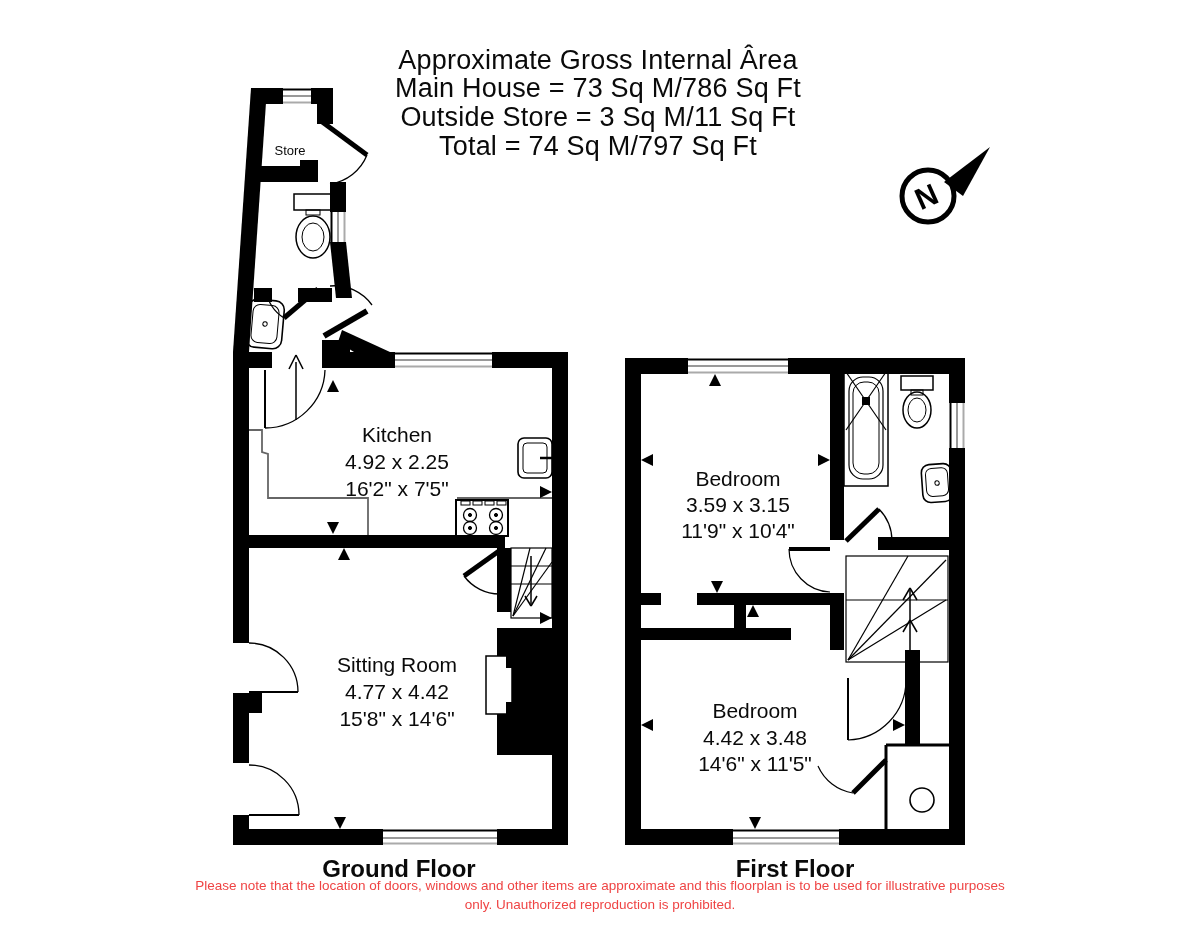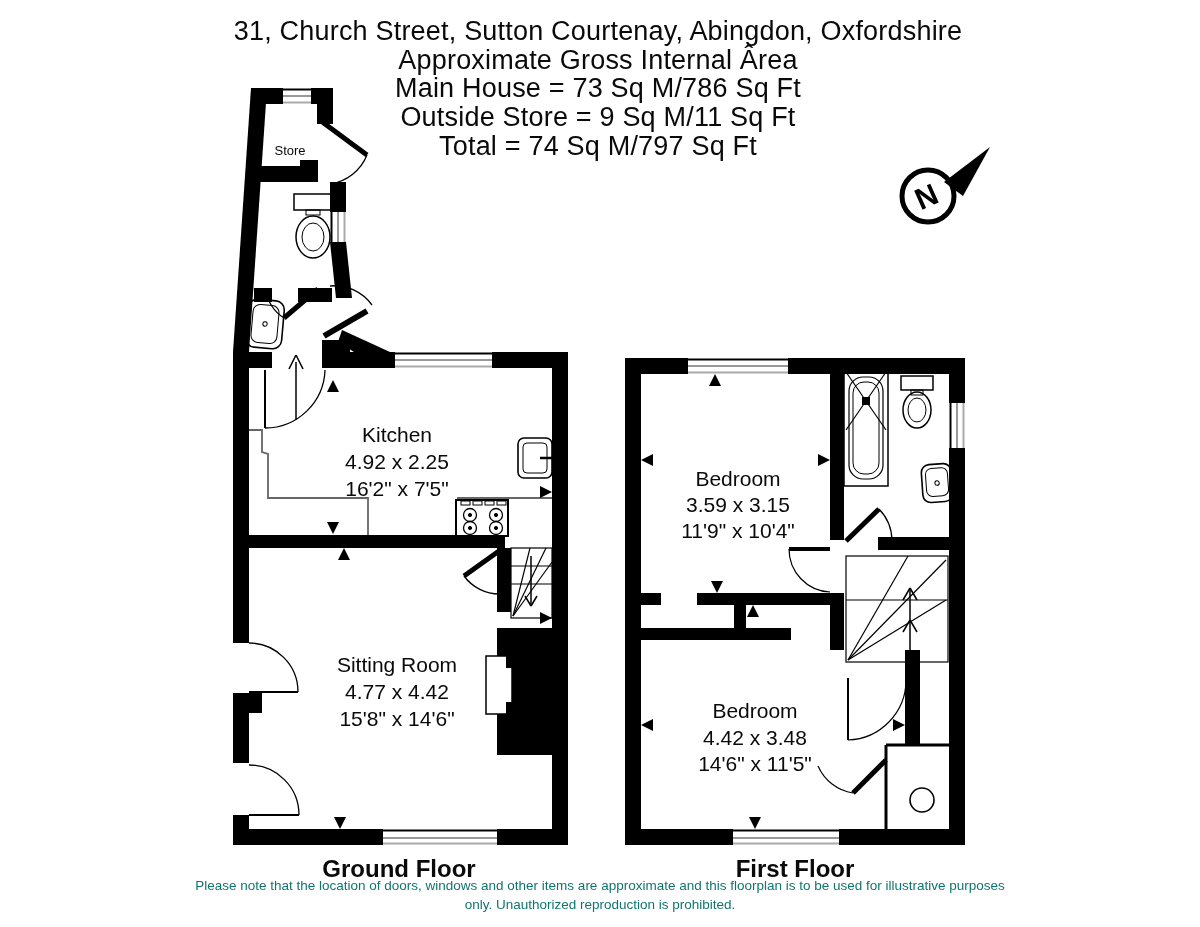--- a/index.html
+++ b/index.html
@@ -5,21 +5,21 @@
   html,body{margin:0;padding:0;background:#fff;}
   #stage{position:relative;width:1200px;height:927px;background:#ffffff;overflow:hidden;
          font-family:"Liberation Sans", sans-serif;color:#0a0a0a;}
   svg{position:absolute;left:0;top:0;}
   .lbl{position:absolute;transform:translate(-50%,-50%);white-space:nowrap;text-align:center;}
   .title-line{font-size:27px;letter-spacing:0.2px;}
   .room-name,.room-dim{font-size:21px;text-align:center;}
   .store-lbl{font-size:13px;}
   .floor-lbl{font-size:24px;font-weight:bold;}
   .disclaimer{position:absolute;left:600px;top:876px;transform:translateX(-50%);
-              width:830px;font-size:13.5px;line-height:19px;color:#0f766e;text-align:center;}
+              width:830px;font-size:13.5px;line-height:19px;color:#ef4444;text-align:center;}
 </style>
 </head>
 <body>
 
 <div id="stage">
 
 <svg width="1200" height="927" viewBox="0 0 1200 927">
 
   <g>
 
@@ -273,24 +273,23 @@
     </g>
   </g>
 
   <g>
     <circle cx="928" cy="196" r="26" fill="none" stroke="#000" stroke-width="5"></circle>
     <polygon points="944,182 990,147 963,196" fill="#000"></polygon>
     <text x="916" y="208" font-size="30" font-weight="700" transform="rotate(-24 924 198)" fill="#000">N</text>
   </g>
 </svg>
 
-  <div class="lbl title-line" style="left:598px;top:31px">31, Church Street, Sutton Courtenay, Abingdon, Oxfordshire</div>
   <div class="lbl title-line" style="left:598px;top:60px">Approximate Gross Internal Ârea</div>
   <div class="lbl title-line" style="left:598px;top:88px">Main House = 73 Sq M/786 Sq Ft</div>
-  <div class="lbl title-line" style="left:598px;top:117px">Outside Store = 9 Sq M/11 Sq Ft</div>
+  <div class="lbl title-line" style="left:598px;top:117px">Outside Store = 3 Sq M/11 Sq Ft</div>
   <div class="lbl title-line" style="left:598px;top:146px">Total = 74 Sq M/797 Sq Ft</div>
 
   <div class="lbl store-lbl" style="left:290px;top:150px">Store</div>
 
   <div class="lbl room-name" style="left:397px;top:435px">Kitchen</div>
   <div class="lbl room-dim" style="left:397px;top:462px">4.92 x 2.25</div>
   <div class="lbl room-dim" style="left:397px;top:489px">16'2" x 7'5"</div>
 
   <div class="lbl room-name" style="left:397px;top:665px">Sitting Room</div>
   <div class="lbl room-dim" style="left:397px;top:692px">4.77 x 4.42</div>

